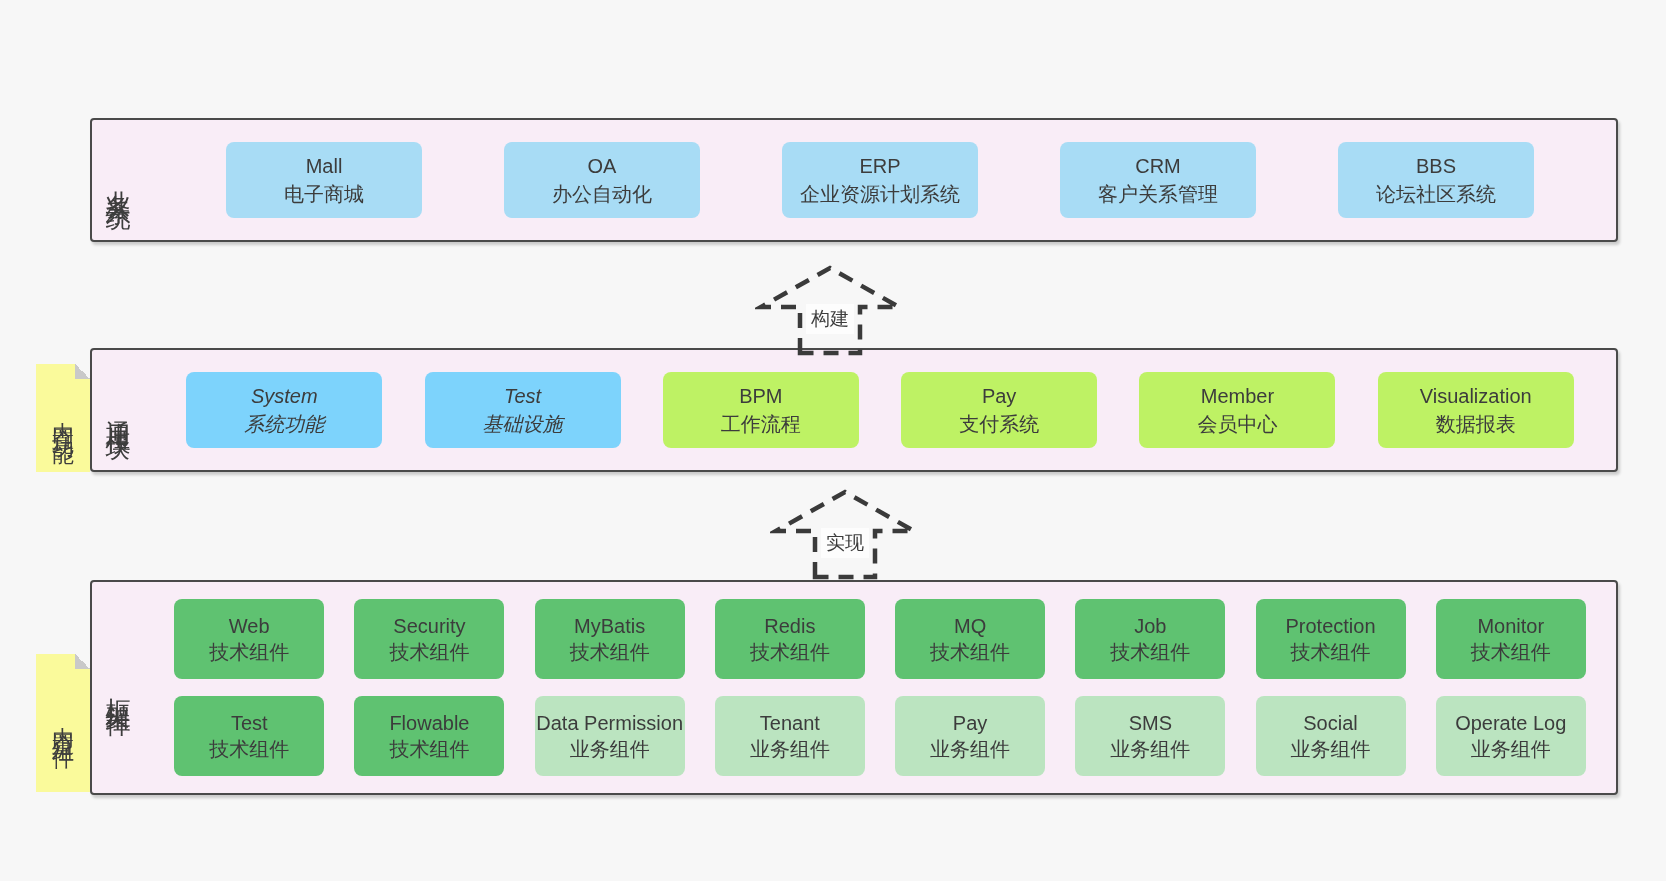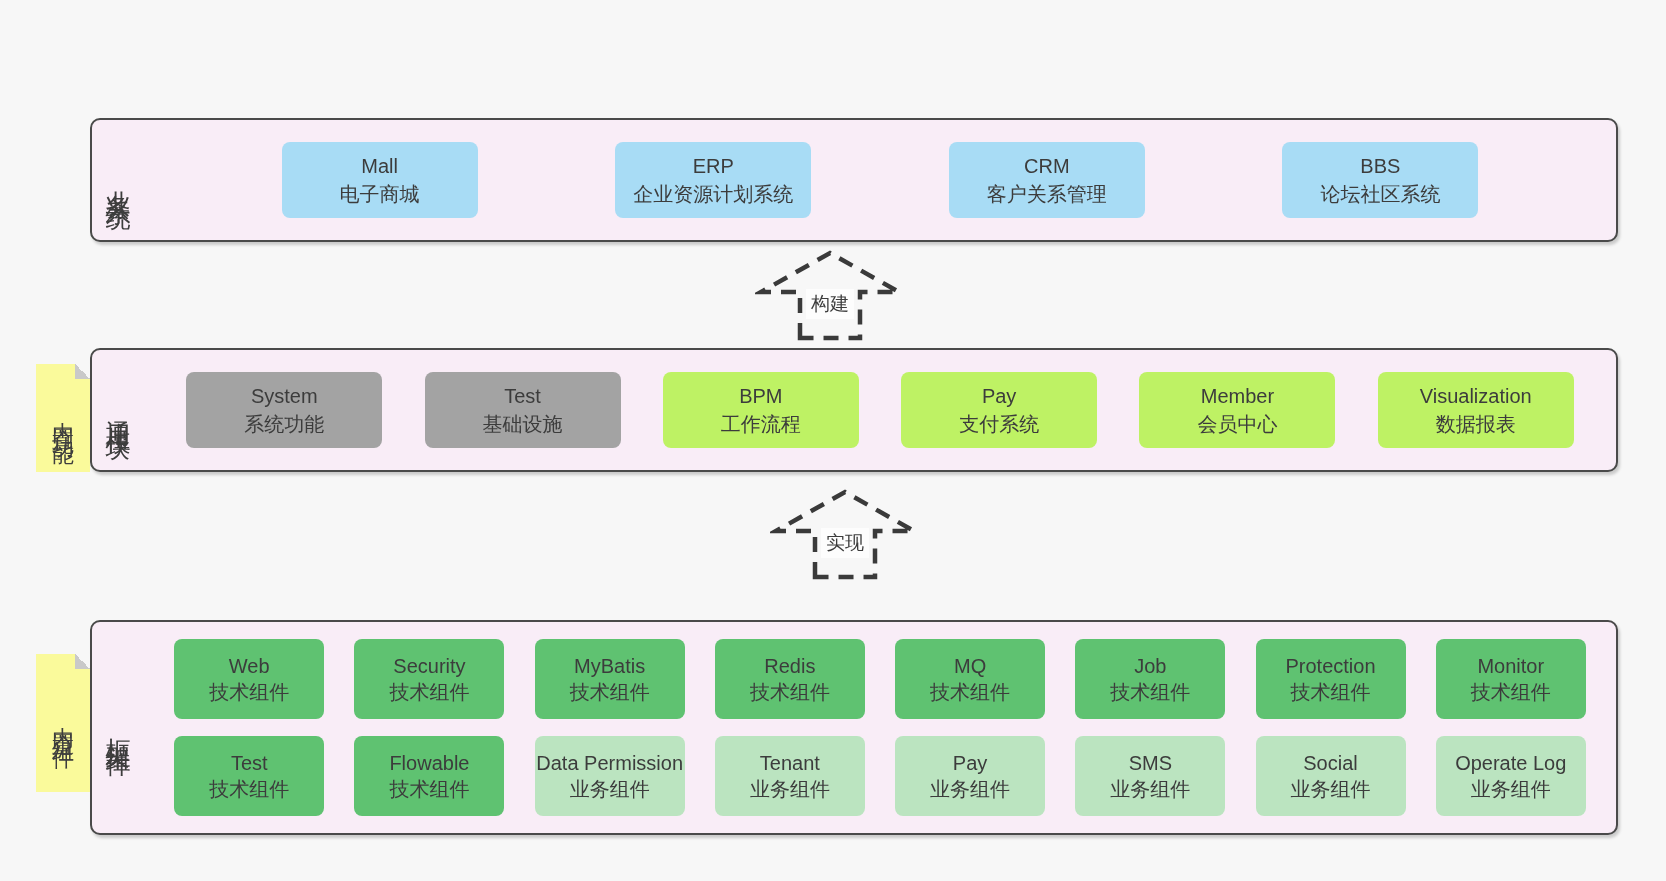--- a/index.html
+++ b/index.html
@@ -6,27 +6,27 @@
   body {
     width:1666px; height:881px; position:relative; overflow:hidden;
     background:#f7f7f7;
     font-family:"Liberation Sans","DejaVu Sans",sans-serif;
     color:#3d3d3d;
   }
 
   
   .panel {
     position:absolute; left:90px; width:1528px; box-sizing:border-box;
-    background:#f9edf7; border:2px solid #4a4a4a; border-radius:10px;
+    background:#f9edf7; border:2px solid #4a4a4a; border-radius:4px;
     box-shadow:2px 3px 3px rgba(0,0,0,0.18);
     display:flex; z-index:1;
   }
   #panel-business  { top:118px; height:124px; }
   #panel-modules   { top:348px; height:124px; }
-  #panel-framework { top:580px; height:215px;margin-top:40px; }
+  #panel-framework { top:580px; height:215px; }
 
   .vlabel {
     width:52px; flex:0 0 52px;
     display:flex; align-items:center; justify-content:center;
   }
   .vlabel span {
     writing-mode:vertical-rl; text-orientation:upright;
     font-size:25px; letter-spacing:5px; line-height:1;
   }
 
@@ -35,21 +35,21 @@
   .row   { display:flex; justify-content:space-evenly; }
 
   .bbox {
     width:196px; height:76px; border-radius:8px;
     display:flex; flex-direction:column; align-items:center; justify-content:center;
     text-align:center; font-size:20px; line-height:1.42; color:#3c3c3c;
   }
   .bbox.sm { width:150px; height:80px; line-height:1.3; }
 
   .blue   { background:#a8dcf5; }
-  .red    { background:#a3a3a3; }
+  .red    { background:#7dd3fc;font-style:italic; }
   .pink   { background:#bef264; }
   .green  { background:#5fc271; }
   .lgreen { background:#bbe4c0; }
 
   
   .sticky {
     position:absolute; left:36px; width:54px; background:#fafa9b; z-index:3;
     display:flex; align-items:center; justify-content:center;
   }
   .sticky::before {
@@ -58,21 +58,21 @@
   }
   .sticky span {
     writing-mode:vertical-rl; text-orientation:upright;
     font-size:22px; letter-spacing:7px; line-height:1;
   }
   #sticky-builtin-features   { top:364px; height:108px; }
   #sticky-builtin-components { top:654px; height:138px; }
 
   
   .arrow { position:absolute; width:150px; height:94px; z-index:2; }
-  #arrow-build     { left:755px; top:248px; }
+  #arrow-build     { left:755px; top:263px; }
   #arrow-implement { left:770px; top:487px; }
   .arrow svg { position:absolute; left:0; top:0; }
   .arrow .alabel {
     position:absolute; left:50%; top:41px; transform:translateX(-50%);
     background:#fdfdfd; padding:2px 5px; font-size:19px; white-space:nowrap;
   }
 </style>
 </head>
 <body>
 
@@ -81,20 +81,24 @@
   <section class="panel" id="panel-business">
     <div class="vlabel">
       <span>业务系统</span>
     </div>
     <div class="boxes">
       <div class="bbox blue">
         <span>Mall</span>
         <span>电子商城</span>
       </div>
       <div class="bbox blue">
+        <span>OA</span>
+        <span>办公自动化</span>
+      </div>
+      <div class="bbox blue">
         <span>ERP</span>
         <span>企业资源计划系统</span>
       </div>
       <div class="bbox blue">
         <span>CRM</span>
         <span>客户关系管理</span>
       </div>
       <div class="bbox blue">
         <span>BBS</span>
         <span>论坛社区系统</span>

